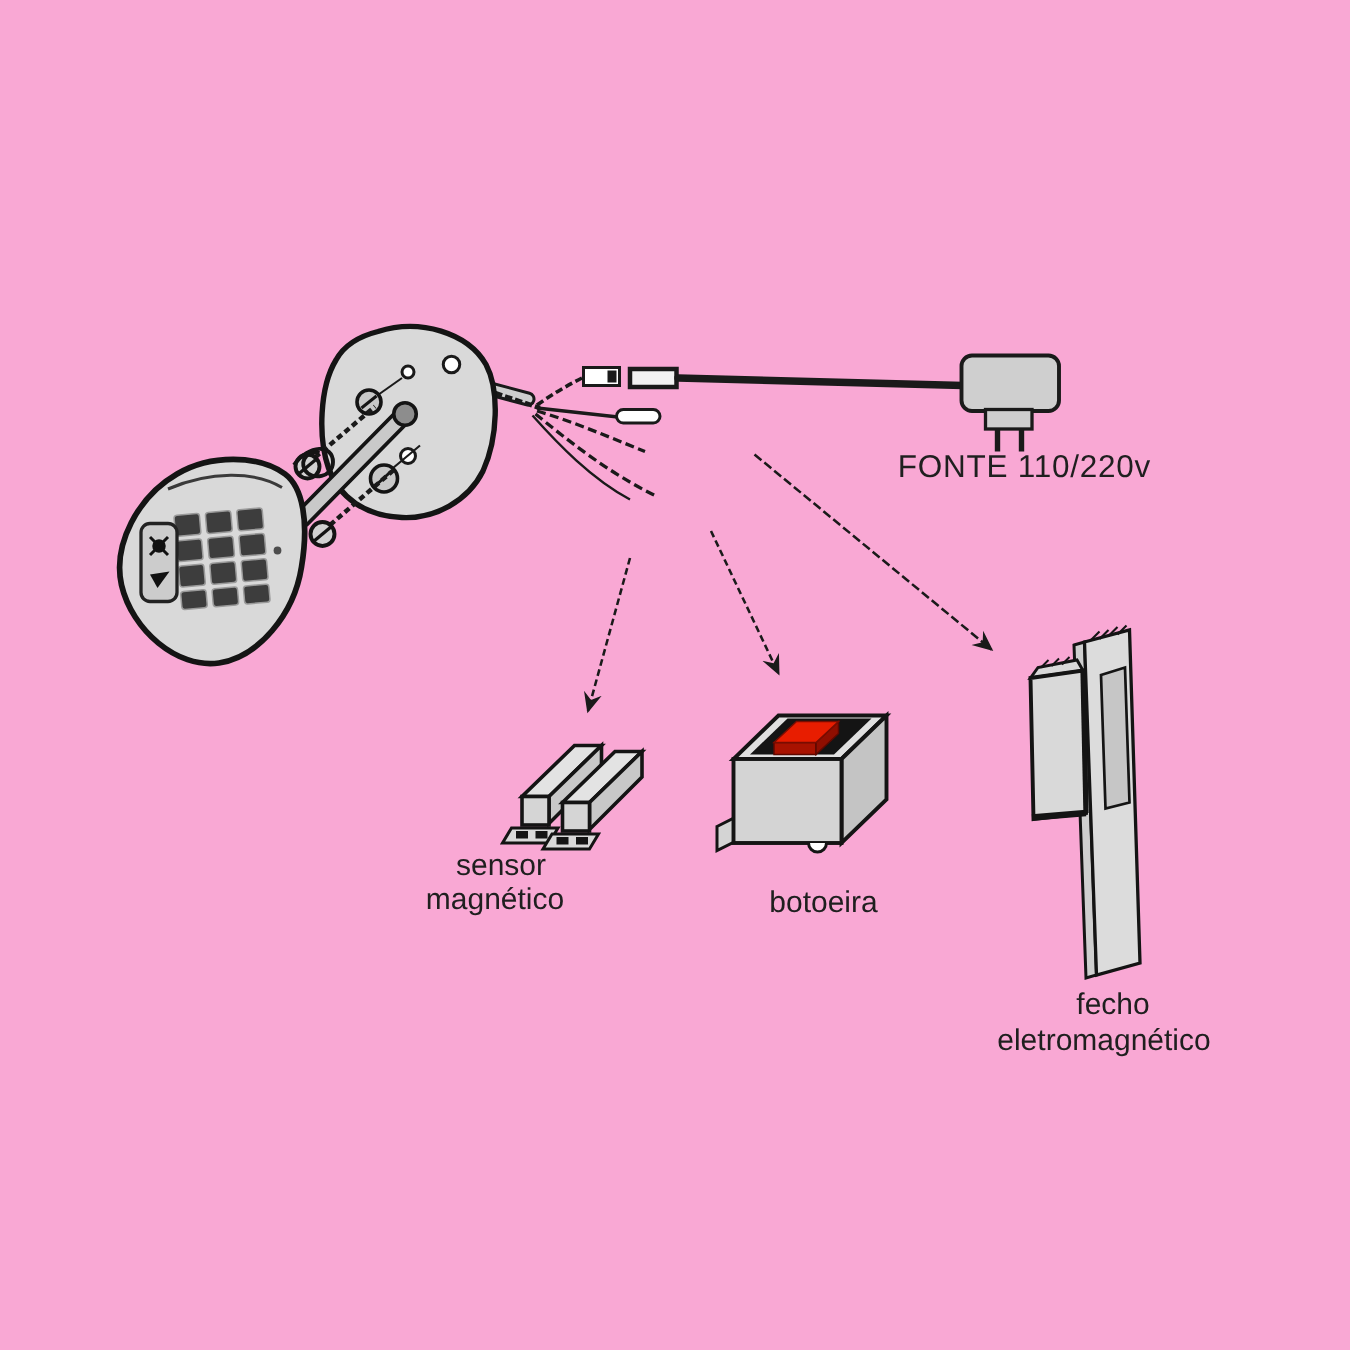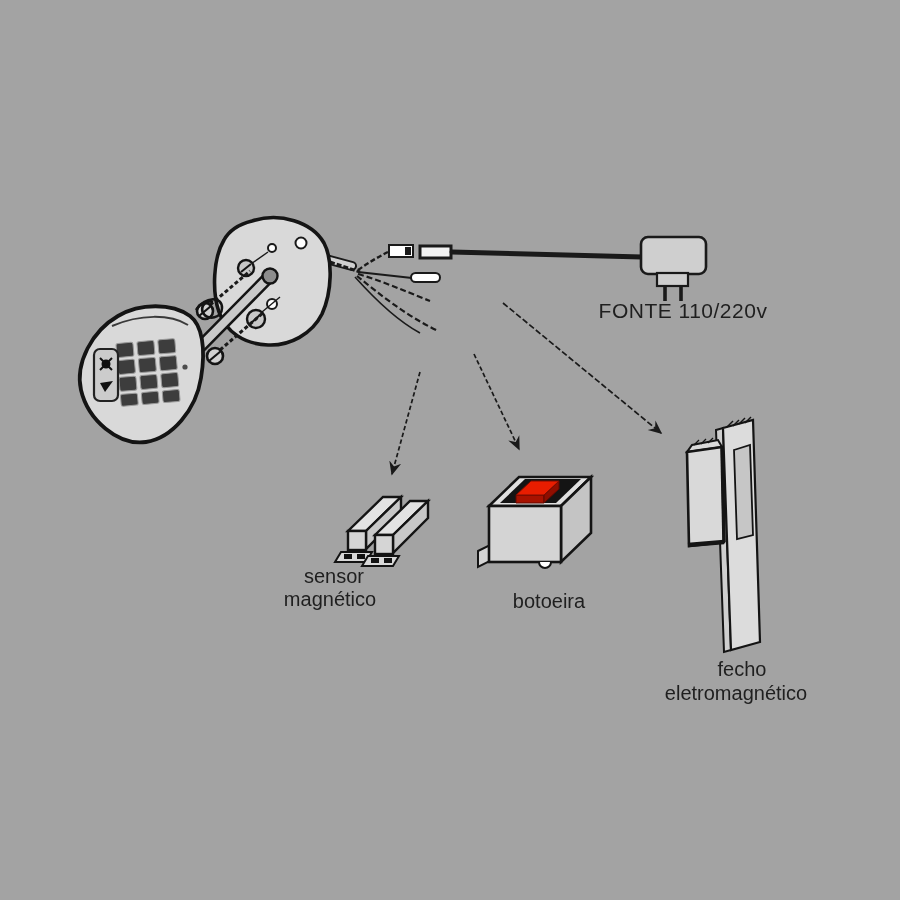--- a/index.html
+++ b/index.html
@@ -1,19 +1,19 @@
 <!DOCTYPE html>
 <html><head>
 <meta charset="utf-8">
 <style>
   html,body{margin:0;padding:0;background:#ffffff;}
   .canvas{
     position:relative;
     width:900px;height:900px;
-    background:#a3a3a3;
+    background:#f9a8d4;
     font-family:"Liberation Sans", sans-serif;
     overflow:hidden;
   }
   svg{display:block;}
   text{
     font-family:"Liberation Sans", sans-serif;
     fill:#1f1f1f;
   }
   .lbl{font-size:20px;}
   .lbl-fonte{font-size:21px;letter-spacing:0.5px;}

